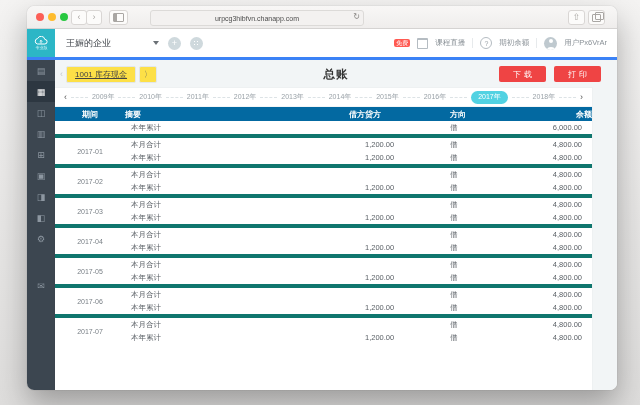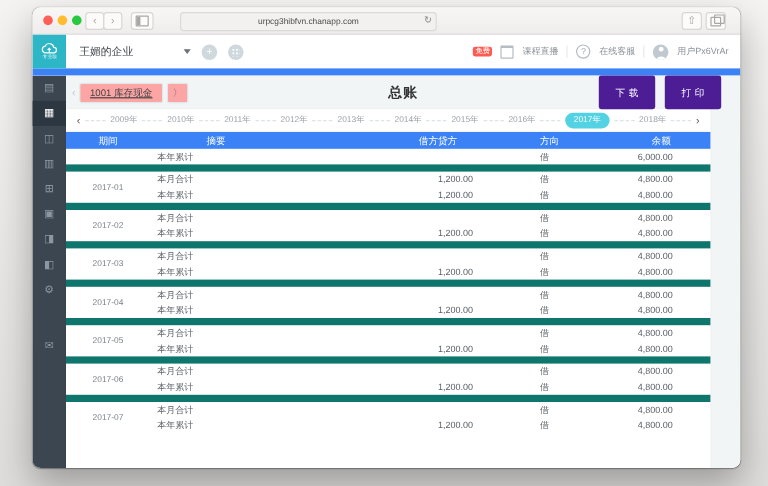--- a/index.html
+++ b/index.html
@@ -19,21 +19,21 @@
   .sb-glyph{width:9px;height:7px;border:1px solid #a9a6a3;border-radius:1px;position:relative}
   .sb-glyph::before{content:"";position:absolute;left:0;top:0;bottom:0;width:3px;background:#a9a6a3}
   .url-field{position:absolute;left:123px;top:4px;width:212px;height:14px;background:#f3f1f0;border:1px solid #dcdad8;
              border-radius:3px;display:flex;align-items:center;justify-content:center}
   .url-text{font-size:7px;color:#4c4c4c}
   .reload{position:absolute;right:3px;top:1px;font-size:8px;color:#8a8784}
   .share-btn{right:32px;width:15px}.tabs-btn{right:12px;width:15px;display:flex;align-items:center;justify-content:center}
   .tab-glyph{width:7px;height:6px;border:1px solid #a9a6a3;border-radius:1px;position:relative;background:#fcfbfa}
   .tab-glyph::before{content:"";position:absolute;left:2px;top:-3px;width:7px;height:6px;border:1px solid #a9a6a3;border-radius:1px}
   
-  .appbar{position:relative;height:28px;background:#fff;border-bottom:6px solid #3b82f6;display:flex;align-items:center}
+  .appbar{position:relative;height:28px;background:#fff;border-bottom:3px solid #3b82f6;display:flex;align-items:center}
   .logo{width:28px;height:28px;background:#2cb6c6;display:flex;flex-direction:column;align-items:center;justify-content:center;flex:0 0 28px}
   .logo-sub{font-size:5px;color:#d8f4f7;transform:scale(.8);margin-top:-1px}
   .company{margin-left:11px;font-size:9px;color:#3a3f45}
   .caret{width:0;height:0;border-left:3px solid transparent;border-right:3px solid transparent;border-top:4px solid #6b7176;margin-left:42px}
   .hdr-circle{width:13px;height:13px;border-radius:50%;background:#cfd9dd;color:#fff;display:flex;align-items:center;justify-content:center;
               font-size:9px;margin-left:9px;line-height:1}
   .grid-dots{width:7px;height:7px;background-image:radial-gradient(#fff 0.8px,transparent 0.9px);background-size:3px 3px}
   .hdr-right{margin-left:auto;margin-right:10px;display:flex;align-items:center;gap:7px;font-size:7.5px;color:#8a9197}
   .badge{background:#ff5a52;color:#fff;font-size:6px;line-height:8px;height:8px;padding:0 2px;border-radius:2px}
   .cal-icon{width:9px;height:8px;border:1px solid #b5bcc2;border-radius:1px;border-top-width:2px}
@@ -46,47 +46,47 @@
   
   .app-body{display:flex;height:334px}
   .sidebar{width:28px;background:#3c4650;display:flex;flex-direction:column;align-items:center;flex:0 0 28px}
   .s-item{width:28px;height:21px;display:flex;align-items:center;justify-content:center;color:#8d97a1;font-size:9px;cursor:pointer}
   .s-item.active{background:#2d3741;color:#fdfdfd}
   .s-item.bottom{margin-top:26px}
   .content{flex:1;background:#f2f5f6;display:flex;flex-direction:column;position:relative;min-width:0}
   
   .toolbar{height:28px;display:flex;align-items:center;padding:0 16px 0 5px;position:relative}
   .crumb-back{color:#c3c9cd;font-size:9px;margin-right:3px}
-  .chip{background:#fca5a5;border:1px solid #e2e7e9;border-radius:2px;height:15px;display:flex;align-items:center;padding:0 8px;
+  .chip{background:#fde047;border:1px solid #e2e7e9;border-radius:2px;height:15px;display:flex;align-items:center;padding:0 8px;
         font-size:8px;color:#444}
   .chip.account u{text-decoration:underline}
   .chip.next{padding:0 4px;color:#666;margin-left:3px;font-size:8px}
   .page-title{position:absolute;left:50%;transform:translateX(-50%);font-size:11.5px;font-weight:bold;color:#333;letter-spacing:1px}
   .btns{margin-left:auto;display:flex;gap:8px}
-  .btn{min-width:44px;height:28px;background:#4c1d95;color:#fff;font-size:8px;border-radius:2px;display:flex;align-items:center;
+  .btn{min-width:44px;height:16px;background:#ef4444;color:#fff;font-size:8px;border-radius:2px;display:flex;align-items:center;
        justify-content:center;letter-spacing:3px;padding-left:3px;cursor:pointer}
   
   .sheet{flex:1;background:#fff;margin-right:25px;display:flex;flex-direction:column;box-shadow:0 0 0 1px rgba(0,0,0,0.015)}
   .timeline{height:18px;display:flex;align-items:center;padding:0 9px;border-bottom:1px solid #f2f5f6}
   .tl-arrow{color:#555;font-size:9px;line-height:1}
   .tl-dash{flex:1;border-top:1px dashed #dde3e6;margin:0 4px;min-width:6px}
   .tl-year{font-size:7px;color:#9aa2a8;white-space:nowrap;cursor:pointer}
   .tl-year.sel{background:#52d2e2;color:#fff;border-radius:8px;padding:1.5px 7px}
   
-  .thead{height:14px;background:#3b82f6;display:flex;align-items:center;color:#fff;font-size:8px;font-weight:normal;flex:0 0 14px}
+  .thead{height:14px;background:#0369a1;display:flex;align-items:center;color:#fff;font-size:8px;font-weight:bold;flex:0 0 14px}
   .row{height:13px;display:flex;align-items:center;font-size:7.5px;color:#5a6066}
   .col-period{width:70px;text-align:center;flex:0 0 70px}
   .col-summary{width:110px;flex:0 0 110px;padding-left:6px;box-sizing:border-box}
   .col-debit{width:130px;flex:0 0 130px;text-align:right;padding-right:10px;box-sizing:border-box}
   .col-credit{width:85px;flex:0 0 85px;text-align:left;padding-right:8px;box-sizing:border-box}
   .col-dir{width:60px;flex:0 0 60px;text-align:left}
-  .col-balance{flex:1;text-align:center;padding-right:10px;box-sizing:border-box}
-  .thead .col-summary{text-align:center;padding-left:0}
+  .col-balance{flex:1;text-align:right;padding-right:10px;box-sizing:border-box}
+  .thead .col-summary{padding-left:0}
   .thead .col-debit,.thead .col-credit,.thead .col-balance{padding-right:0}
-  .group{position:relative;border-top:6px solid #0f766e}
+  .group{position:relative;border-top:4px solid #0f766e}
   .period-label{position:absolute;left:0;top:0;width:70px;height:100%;display:flex;align-items:center;justify-content:center;
                 font-size:7px;color:#787f85}
 </style>
 </head>
 <body>
 
 <div class="stage">
   <div class="window">
 
     <div class="titlebar">
@@ -123,21 +123,21 @@
       <div class="hdr-circle">+</div>
       <div class="hdr-circle">
           <span class="grid-dots"></span>
         </div>
       <div class="hdr-right">
         <span class="badge">免费</span>
         <span class="cal-icon"></span>
         <span>课程直播</span>
         <span class="hdr-divider"></span>
         <span class="help-circle">?</span>
-        <span>在线客服</span>
+        <span>期初余额</span>
         <span class="hdr-divider"></span>
         <span class="avatar"></span>
         <span>用户Px6VrAr</span>
       </div>
     </div>
 
     <div class="app-body">
       <div class="sidebar">
           <div class="s-item">▤</div>
           <div class="s-item active">▦</div>

